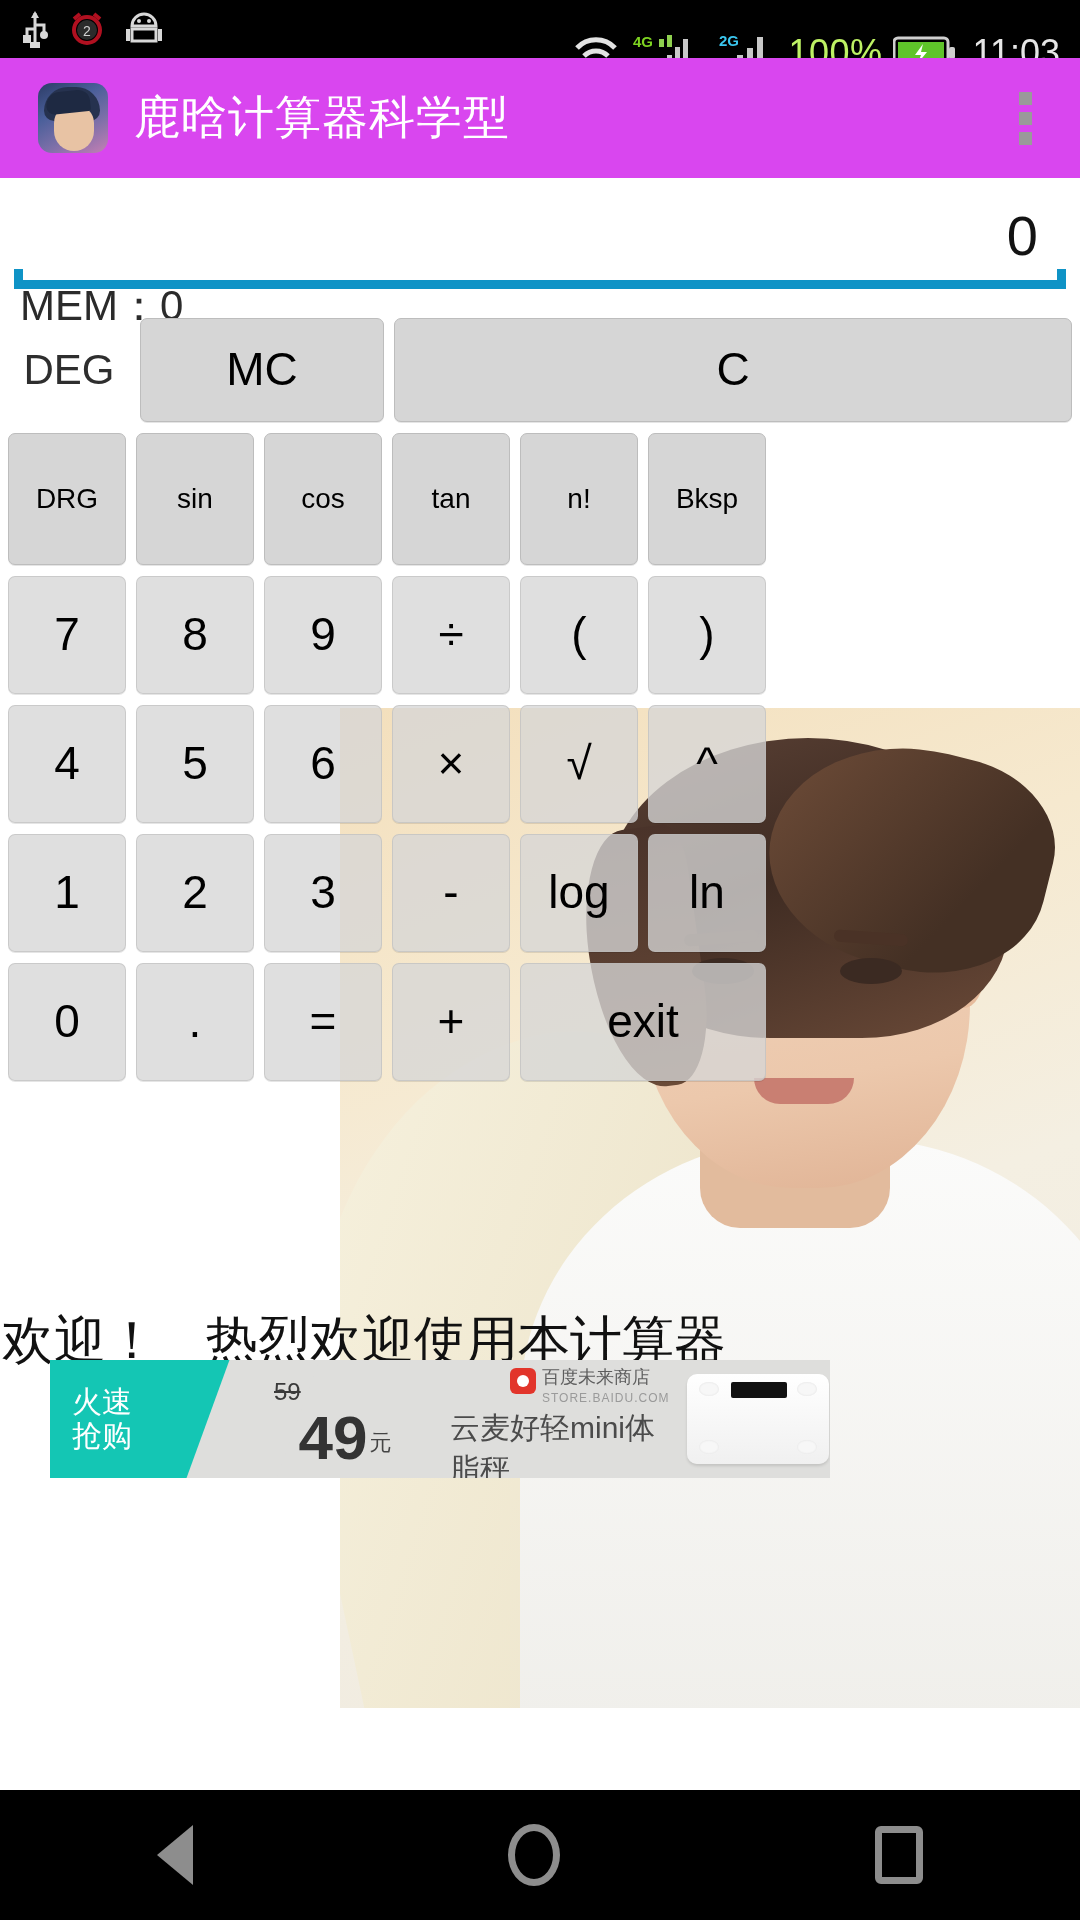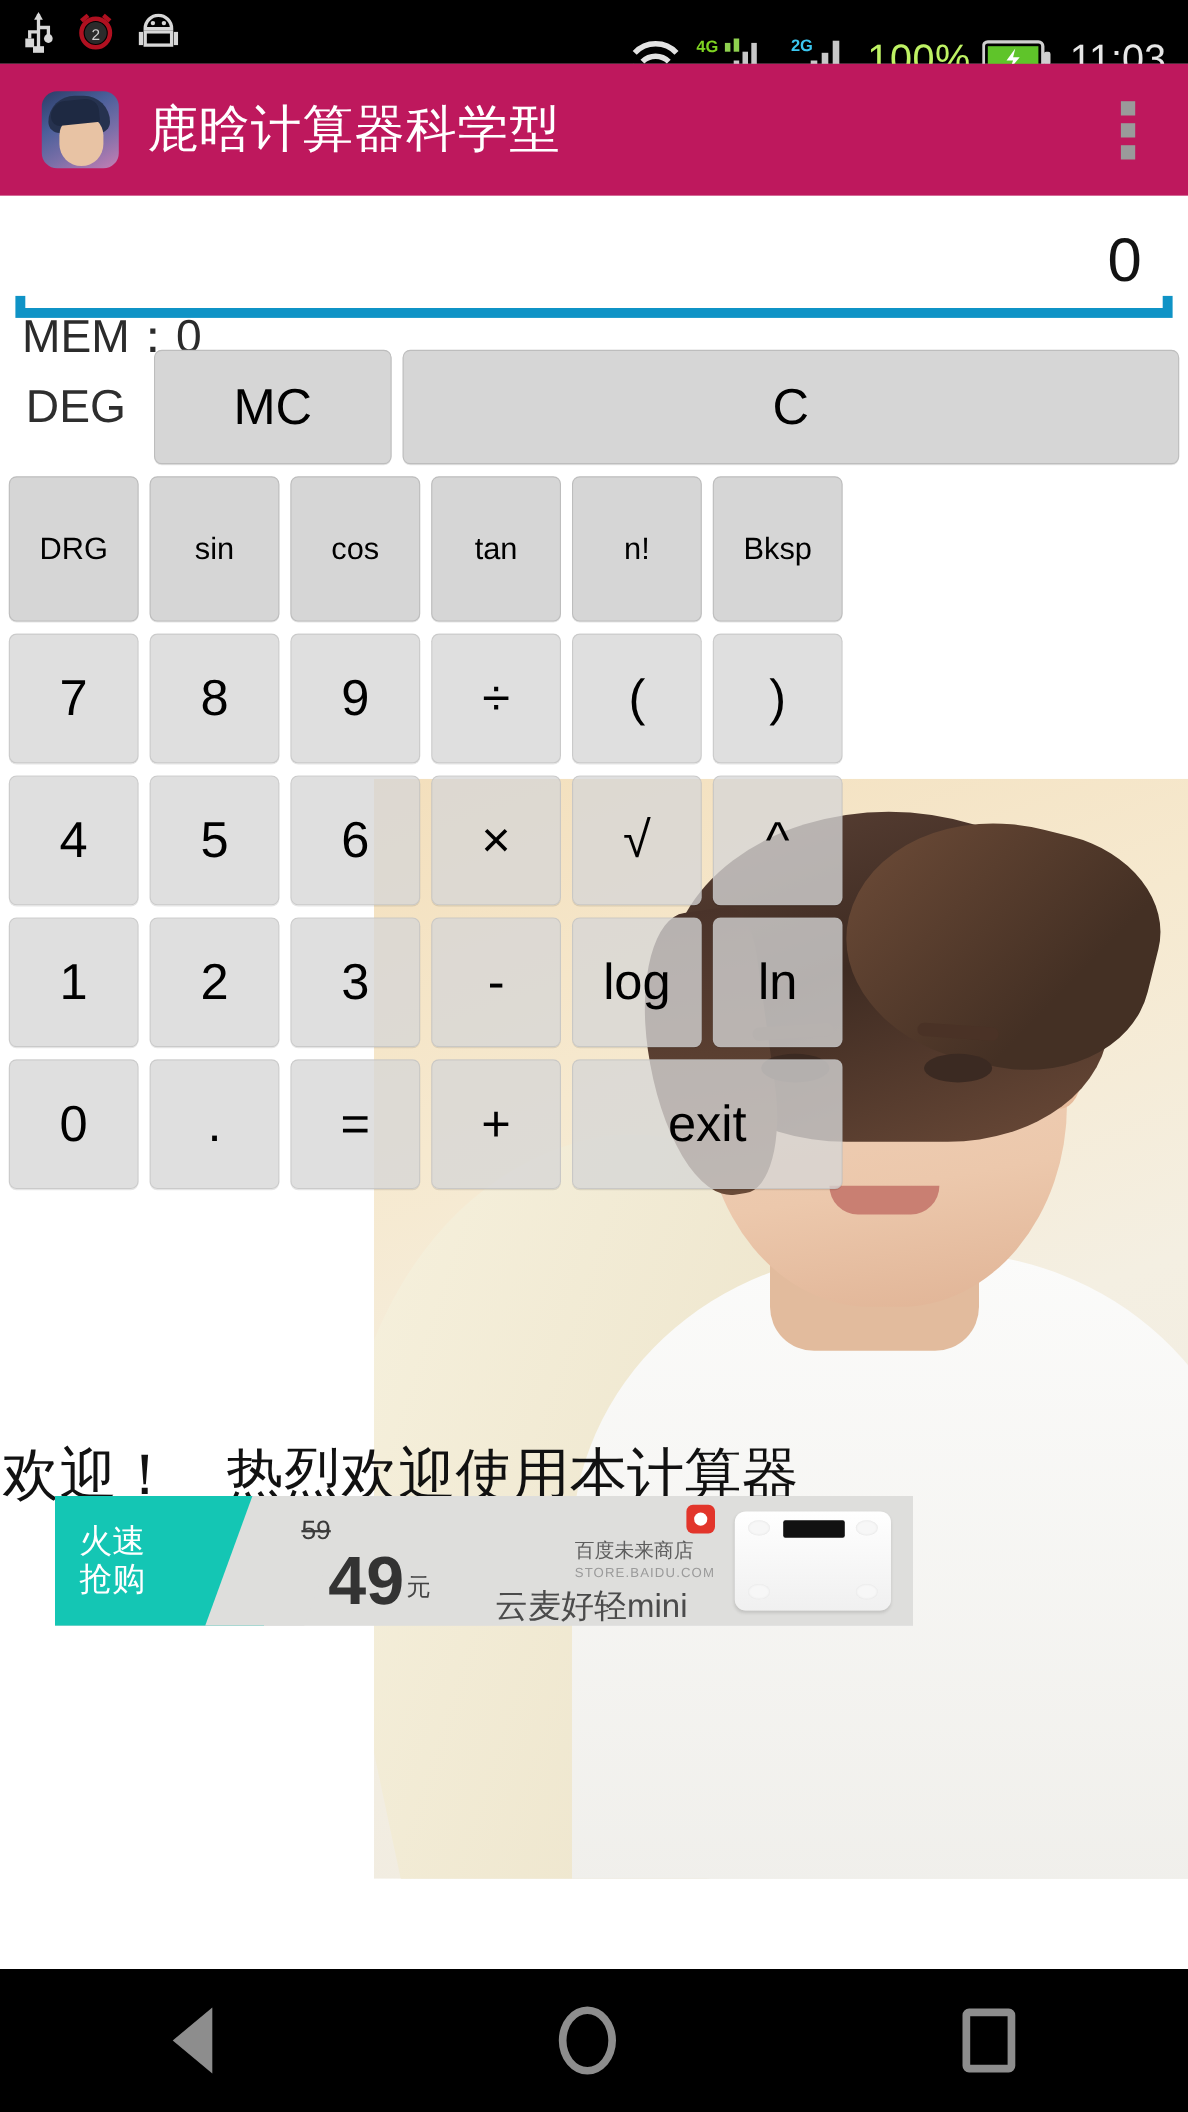--- a/index.html
+++ b/index.html
@@ -17,21 +17,21 @@
   }
   .sb-left{ display:flex; align-items:center; gap:22px; margin-left:22px; }
   .sb-right{ margin-left:auto; display:flex; align-items:center; gap:10px; margin-right:20px;margin-top:48px; }
   .sb-ico{ display:block; }
   .sb-pct{ font-size:36px; letter-spacing:.5px; color:#bef264; }
   .sb-time{ font-size:36px; color:#e6e6e6; margin-left:6px; }
 
   
   .actionbar{
     position:absolute; left:0; top:58px; width:1080px; height:120px;
-    background:#be185d; display:flex; align-items:center;
+    background:#d946ef; display:flex; align-items:center;
   }
   .app-icon{
     width:70px; height:70px; margin-left:38px; border-radius:14px;
     background:linear-gradient(150deg,#2c3c66 0%,#4a5f9a 35%,#7b6fa8 65%,#c57fb4 100%);
     position:relative; overflow:hidden; flex:none;
   }
   .app-icon .hair{
     position:absolute; left:6px; top:4px; width:56px; height:34px;
     background:#26324f; border-radius:28px 28px 12px 12px;
   }
@@ -146,21 +146,21 @@
   .btn.solid{ background:#d6d6d6; border-color:#bdbdbd; }
 
   .label-static{
     display:flex; align-items:center; justify-content:center;
     font-size:42px; color:#2e2e2e;
   }
 
   
   .row-top{ height:104px; }
   .row-top .slot-deg{ width:122px; }
-  .row-top .b-mc{ width:216px; }
+  .row-top .b-mc{ width:244px; }
   .row-top .b-c{ flex:1; }
 
   .row-fn{ height:132px; }
   .row-fn .btn{ width:118px; font-size:28px; }
 
   .row-num{ height:118px; }
   .row-num .btn{ width:118px; }
   .row-num .btn.wide2{ width:246px; }
 
   .hello{
@@ -190,21 +190,21 @@
   }
   .ad-old{
     position:absolute; left:34px; top:18px; font-size:24px; color:#3a3a3a;
     text-decoration:line-through;
     text-align:center;
   }
   .ad-new{ font-size:62px; font-weight:bold; color:#333; line-height:.9; }
   .ad-yuan{ font-size:22px; color:#444; margin-left:2px; margin-bottom:8px; }
   .ad-mid{ flex:1; position:relative; padding-top:6px; }
   .ad-store{
-    display:flex; align-items:flex-end; gap:6px; margin-left:60px; margin-top:2px;flex-direction:column;
+    display:flex; align-items:flex-start; gap:6px; margin-left:60px; margin-top:2px;
   }
   .ad-store-logo{
     width:26px; height:26px; background:#e2352b; border-radius:6px;
     position:relative; flex:none;
   }
   .ad-store-logo::after{
     content:""; position:absolute; left:7px; top:7px; width:12px; height:12px;
     background:#fff; border-radius:50%;
   }
   .ad-store-txt{ font-size:17px; color:#6d6d6d; line-height:1.1; }

